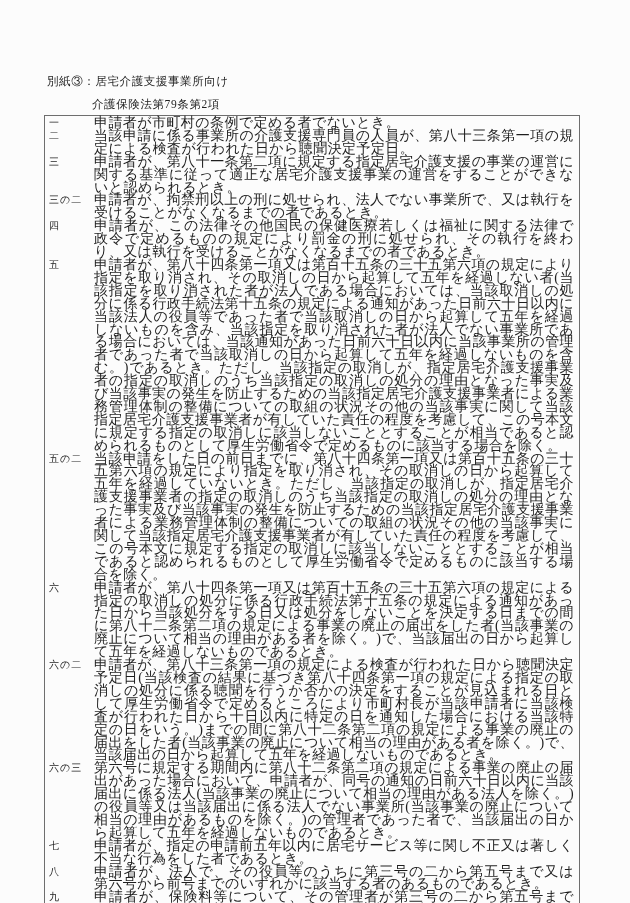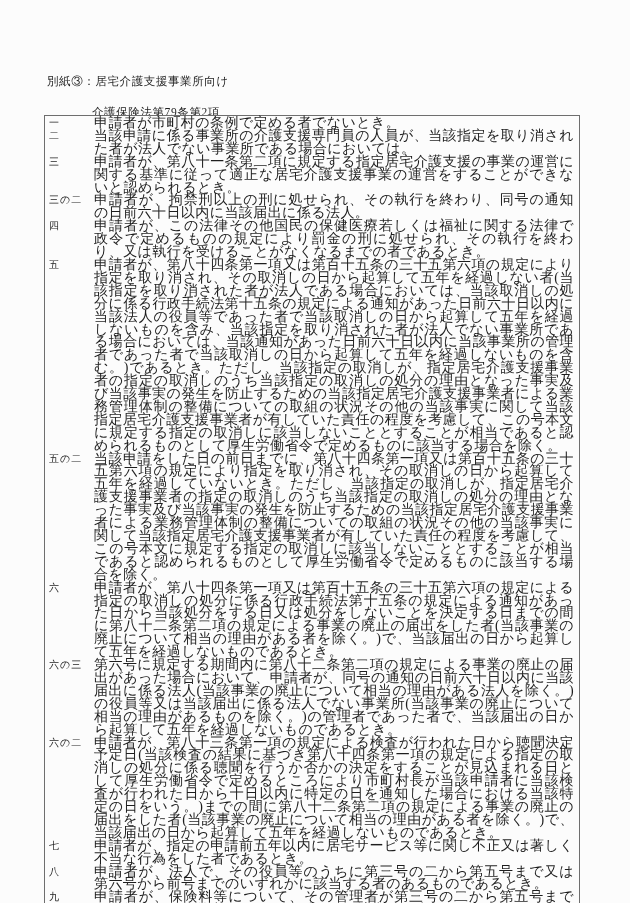--- a/index.html
+++ b/index.html
@@ -26,21 +26,20 @@
     letter-spacing: 0.6px;
     white-space: nowrap;
   }
   .title2 {
     position: absolute;
     left: 92px;
     top: 97px;
     font-size: 11.5px;
     letter-spacing: 0.6px;
     white-space: nowrap;
-    margin-top: 8px;
   }
   .grounds-table {
     position: absolute;
     left: 44px;
     top: 115px;
     width: 536px;
     border: 1px solid #6e6e6e;
     box-sizing: border-box;
     padding: 1px 0 2px 0;
     background: #fcfcfc;
@@ -80,31 +79,31 @@
 
   <div class="grounds-table">
 
     <div class="row">
       <div class="row-no">一</div>
       <div class="row-text">申請者が市町村の条例で定める者でないとき。</div>
     </div>
 
     <div class="row">
       <div class="row-no">二</div>
-      <div class="row-text">当該申請に係る事業所の介護支援専門員の人員が、当該指定を取り消された者が法人でない事業所である場合においては。</div>
+      <div class="row-text">当該申請に係る事業所の介護支援専門員の人員が、第八十三条第一項の規定による検査が行われた日から聴聞決定予定日。</div>
     </div>
 
     <div class="row">
       <div class="row-no">三</div>
       <div class="row-text">申請者が、第八十一条第二項に規定する指定居宅介護支援の事業の運営に関する基準に従って適正な居宅介護支援事業の運営をすることができないと認められるとき。</div>
     </div>
 
     <div class="row">
       <div class="row-no">三の二</div>
-      <div class="row-text">申請者が、拘禁刑以上の刑に処せられ、その執行を終わり、同号の通知の日前六十日以内に当該届出に係る法人。</div>
+      <div class="row-text">申請者が、拘禁刑以上の刑に処せられ、法人でない事業所で、又は執行を受けることがなくなるまでの者であるとき。</div>
     </div>
 
     <div class="row">
       <div class="row-no">四</div>
       <div class="row-text">申請者が、この法律その他国民の保健医療若しくは福祉に関する法律で政令で定めるものの規定により罰金の刑に処せられ、その執行を終わり、又は執行を受けることがなくなるまでの者であるとき。</div>
     </div>
 
 
 
     <div class="row">
@@ -116,27 +115,27 @@
       <div class="row-no">五の二</div>
       <div class="row-text">当該申請をした日の前日までに、第八十四条第一項又は第百十五条の三十五第六項の規定により指定を取り消され、その取消しの日から起算して五年を経過していないとき。ただし、当該指定の取消しが、指定居宅介護支援事業者の指定の取消しのうち当該指定の取消しの処分の理由となった事実及び当該事実の発生を防止するための当該指定居宅介護支援事業者による業務管理体制の整備についての取組の状況その他の当該事実に関して当該指定居宅介護支援事業者が有していた責任の程度を考慮して、この号本文に規定する指定の取消しに該当しないこととすることが相当であると認められるものとして厚生労働省令で定めるものに該当する場合を除く。</div>
     </div>
 
     <div class="row">
       <div class="row-no">六</div>
       <div class="row-text">申請者が、第八十四条第一項又は第百十五条の三十五第六項の規定による指定の取消しの処分に係る行政手続法第十五条の規定による通知があった日から当該処分をする日又は処分をしないことを決定する日までの間に第八十二条第二項の規定による事業の廃止の届出をした者(当該事業の廃止について相当の理由がある者を除く。)で、当該届出の日から起算して五年を経過しないものであるとき。</div>
     </div>
 
     <div class="row">
-      <div class="row-no">六の三</div>
-      <div class="row-text">第六号に規定する期間内に第八十二条第二項の規定による事業の廃止の届出があった場合において、申請者が、同号の通知の日前六十日以内に当該届出に係る法人(当該事業の廃止について相当の理由がある法人を除く。)の役員等又は当該届出に係る法人でない事業所(当該事業の廃止について相当の理由があるものを除く。)の管理者であった者で、当該届出の日から起算して五年を経過しないものであるとき。</div>
+      <div class="row-no">六の二</div>
+      <div class="row-text">申請者が、第八十三条第一項の規定による検査が行われた日から聴聞決定予定日(当該検査の結果に基づき第八十四条第一項の規定による指定の取消しの処分に係る聴聞を行うか否かの決定をすることが見込まれる日として厚生労働省令で定めるところにより市町村長が当該申請者に当該検査が行われた日から十日以内に特定の日を通知した場合における当該特定の日をいう。)までの間に第八十二条第二項の規定による事業の廃止の届出をした者(当該事業の廃止について相当の理由がある者を除く。)で、当該届出の日から起算して五年を経過しないものであるとき。</div>
     </div>
 
     <div class="row">
-      <div class="row-no">六の二</div>
-      <div class="row-text">申請者が、第八十三条第一項の規定による検査が行われた日から聴聞決定予定日(当該検査の結果に基づき第八十四条第一項の規定による指定の取消しの処分に係る聴聞を行うか否かの決定をすることが見込まれる日として厚生労働省令で定めるところにより市町村長が当該申請者に当該検査が行われた日から十日以内に特定の日を通知した場合における当該特定の日をいう。)までの間に第八十二条第二項の規定による事業の廃止の届出をした者(当該事業の廃止について相当の理由がある者を除く。)で、当該届出の日から起算して五年を経過しないものであるとき。</div>
+      <div class="row-no">六の三</div>
+      <div class="row-text">第六号に規定する期間内に第八十二条第二項の規定による事業の廃止の届出があった場合において、申請者が、同号の通知の日前六十日以内に当該届出に係る法人(当該事業の廃止について相当の理由がある法人を除く。)の役員等又は当該届出に係る法人でない事業所(当該事業の廃止について相当の理由があるものを除く。)の管理者であった者で、当該届出の日から起算して五年を経過しないものであるとき。</div>
     </div>
 
     <div class="row">
       <div class="row-no">七</div>
       <div class="row-text">申請者が、指定の申請前五年以内に居宅サービス等に関し不正又は著しく不当な行為をした者であるとき。</div>
     </div>
 
     <div class="row">
       <div class="row-no">八</div>
       <div class="row-text">申請者が、法人で、その役員等のうちに第三号の二から第五号まで又は第六号から前号までのいずれかに該当する者のあるものであるとき。</div>

